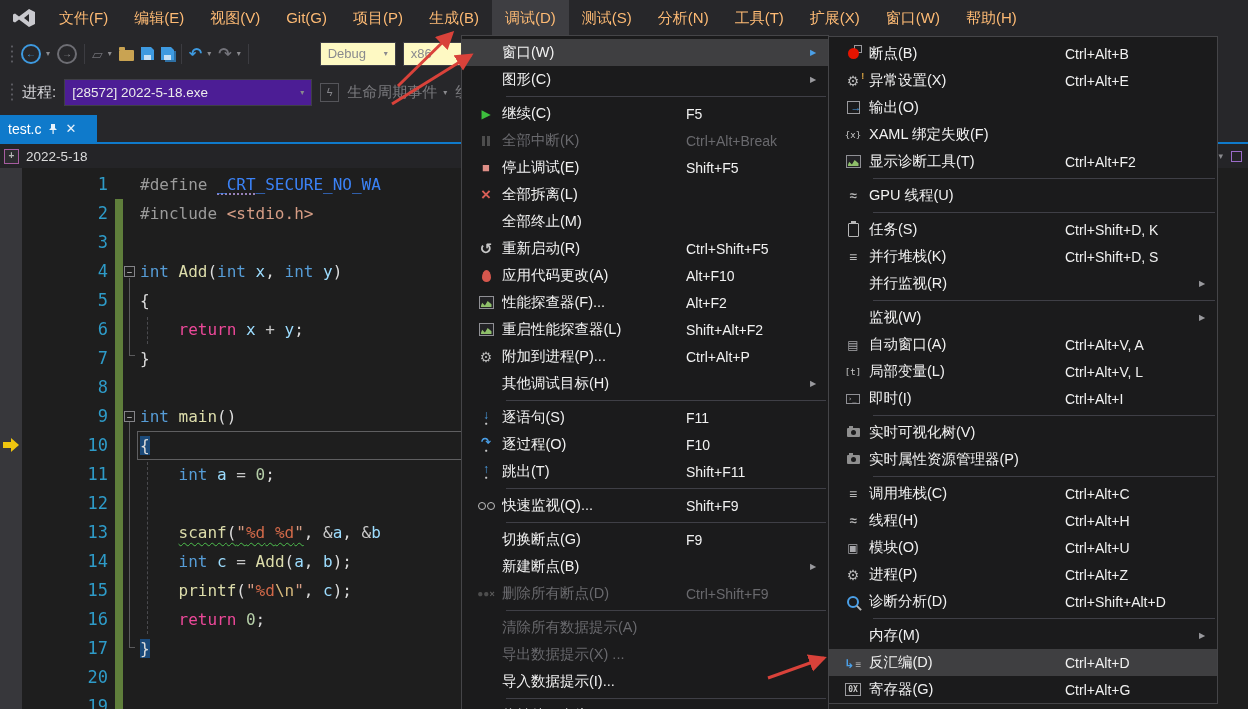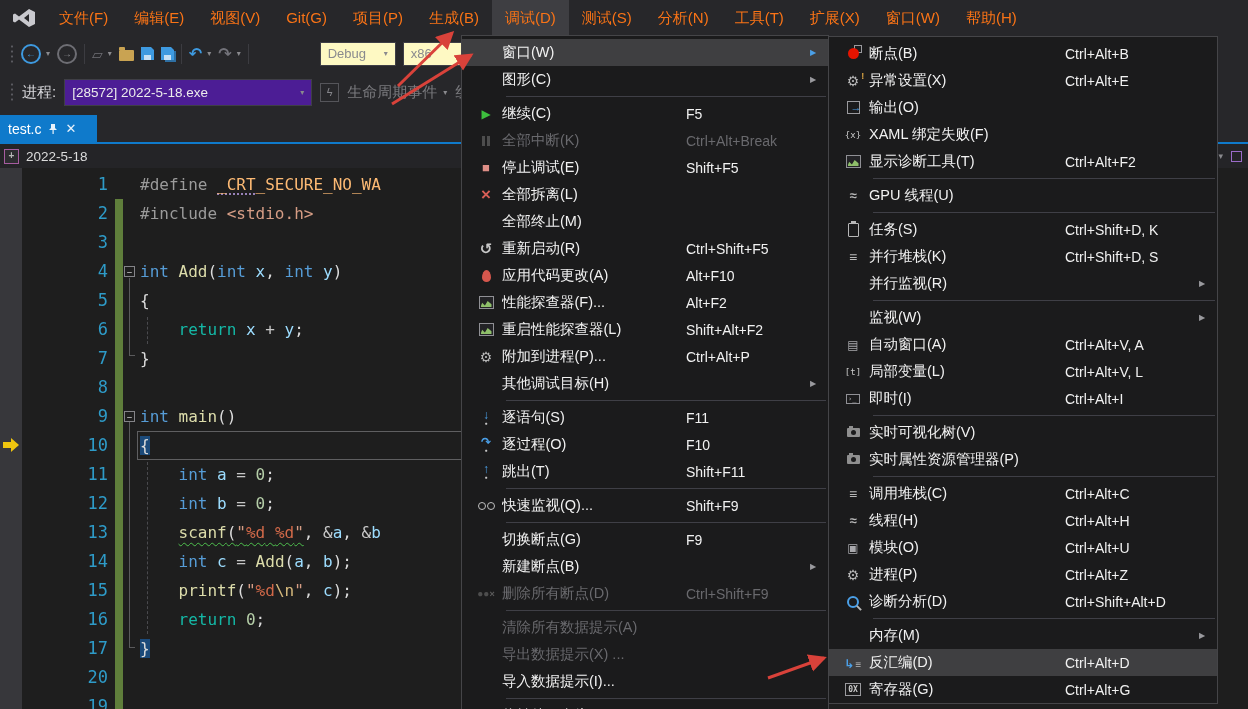--- a/index.html
+++ b/index.html
@@ -5,21 +5,21 @@
   html,body{margin:0;padding:0}
   body{
     width:1248px;height:709px;position:relative;overflow:hidden;
     background:#1E1E1E;font-family:"Liberation Sans","DejaVu Sans",sans-serif;
     -webkit-font-smoothing:antialiased;
   }
   
   .chrome{position:absolute;left:0;top:0;width:1248px;height:142px;background:#27272A;}
   .menubar{position:absolute;left:0;top:0;width:1248px;height:35px;display:flex;align-items:center;}
   .vslogo{margin:0 10px 0 12px;display:flex;align-items:center;}
-  .mb-item{padding:0 13px;height:35px;line-height:35px;color:#f97316;font-size:15px;cursor:default;white-space:nowrap;}
+  .mb-item{padding:0 13px;height:35px;line-height:35px;color:#fdba74;font-size:15px;cursor:default;white-space:nowrap;}
   .mb-item.open{background:#3E3E42;}
   .searchbox{position:absolute;right:2px;top:4px;width:272px;height:26px;background:#212124;border:1px solid #45454A;
     color:#7E7E82;font-size:14px;padding:0 8px;box-sizing:border-box;font-family:inherit;outline:none;}
   .searchbox::placeholder{color:#7E7E82;opacity:1;}
   
   .tbar1{position:absolute;left:0;top:35px;height:37px;display:flex;align-items:center;gap:7px;padding-left:10px;}
   .tbar2{position:absolute;left:0;top:72px;height:40px;display:flex;align-items:center;gap:8px;padding-left:10px;}
   .grip{width:4px;height:20px;background-image:radial-gradient(circle,#5A5A60 1px,transparent 1.2px);background-size:4px 5px;}
   .tb-sep{width:1px;height:20px;background:#3C3C41;}
   .tb-circle{width:16px;height:16px;border-radius:50%;display:flex;align-items:center;justify-content:center;font-size:10px;font-weight:bold;}
@@ -58,21 +58,21 @@
   .cube{width:9px;height:9px;border:1.5px solid #9B6BC8;}
   
   .editor{position:absolute;left:0;top:168px;width:1248px;height:541px;background:#1E1E1E;z-index:1;}
   .marginstrip{position:absolute;left:0;top:0;width:22px;height:541px;background:#37373B;}
   .greenbar{position:absolute;left:115px;top:31px;width:8px;height:510px;background:#5F7E3B;}
   .codeline{position:absolute;left:0;width:1248px;height:29px;}
   .lnum{position:absolute;left:0;width:108px;text-align:right;color:#2E9BC8;font:17px/29px "DejaVu Sans Mono",monospace;}
   .fold{position:absolute;left:124px;top:9px;width:11px;height:11px;border:1px solid #848488;background:#1E1E1E;
     color:#CCC;font:9px/10px "DejaVu Sans Mono",monospace;text-align:center;box-sizing:border-box;}
   .codetext{position:absolute;left:140px;font:16px/29px "DejaVu Sans Mono",monospace;white-space:pre;}
-  .c-pp{color:#9B9B9B}.c-macro{color:#fdba74}.c-kw{color:#569CD6}.c-ctrl{color:#14b8a6}.c-fn{color:#DCDCAA}
+  .c-pp{color:#9B9B9B}.c-macro{color:#3b82f6}.c-kw{color:#569CD6}.c-ctrl{color:#ec4899}.c-fn{color:#DCDCAA}
   .c-var{color:#9CDCFE}.c-num{color:#B5CEA8}.c-str{color:#D69D85}.c-fmt{color:#D16949}.c-esc{color:#D7BA7D}
   .c-pun{color:#DCDCDC}.c-op{color:#C8C8C8}
   .sq{text-decoration:underline;text-decoration-style:wavy;text-decoration-color:#4EC04E;text-decoration-thickness:1px;text-underline-offset:4px;}
   .dot{text-decoration:underline;text-decoration-style:dotted;text-decoration-color:#B79CE0;text-underline-offset:4px;}
   .brhl{background:#1B4A7A;}
   .curbox{position:absolute;left:137px;top:0;width:688px;height:27px;border:1px solid #5F5F61;}
   .cur-arrow{position:absolute;left:3px;top:11px;width:8px;height:6px;background:#EFC50F;}
   .cur-arrow::after{content:"";position:absolute;left:8px;top:-4px;border:7px solid transparent;border-left:8px solid #EFC50F;}
   .scopeline{position:absolute;left:129px;width:1px;background:#5A5A5C;}
   .scopeline::after{content:"";position:absolute;left:0;bottom:0;width:6px;height:1px;background:#5A5A5C;}
@@ -192,21 +192,20 @@
         <span class="cur-arrow"></span>
         <span class="lnum">10</span>
         <span class="codetext"><span class="c-pun brhl">{</span></span>
       </div>
       <div class="codeline" style="top: 292px;">
         <span class="lnum">11</span>
         <span class="codetext"><span class="c-pun">    </span><span class="c-kw">int </span><span class="c-var">a</span><span class="c-op"> = </span><span class="c-num">0</span><span class="c-pun">;</span></span>
       </div>
       <div class="codeline" style="top: 321px;">
         <span class="lnum">12</span>
-        <span class="codetext"><span class="c-pun">    </span><span class="c-kw">int </span><span class="c-var">b</span><span class="c-op"> = </span><span class="c-num">0</span><span class="c-pun">;</span></span>
       </div>
       <div class="codeline" style="top: 350px;">
         <span class="lnum">13</span>
         <span class="codetext"><span class="c-pun">    </span><span class="c-fn sq">scanf</span><span class="c-pun sq">(</span><span class="c-str sq">"</span><span class="c-fmt sq">%d</span><span class="c-str sq"> </span><span class="c-fmt sq">%d</span><span class="c-str sq">"</span><span class="c-pun">, </span><span class="c-op">&amp;</span><span class="c-var">a</span><span class="c-pun">, </span><span class="c-op">&amp;</span><span class="c-var">b</span></span>
       </div>
       <div class="codeline" style="top: 379px;">
         <span class="lnum">14</span>
         <span class="codetext"><span class="c-pun">    </span><span class="c-kw">int </span><span class="c-var">c</span><span class="c-op"> = </span><span class="c-fn">Add</span><span class="c-pun">(</span><span class="c-var">a</span><span class="c-pun">, </span><span class="c-var">b</span><span class="c-pun">);</span></span>
       </div>
       <div class="codeline" style="top: 408px;">

